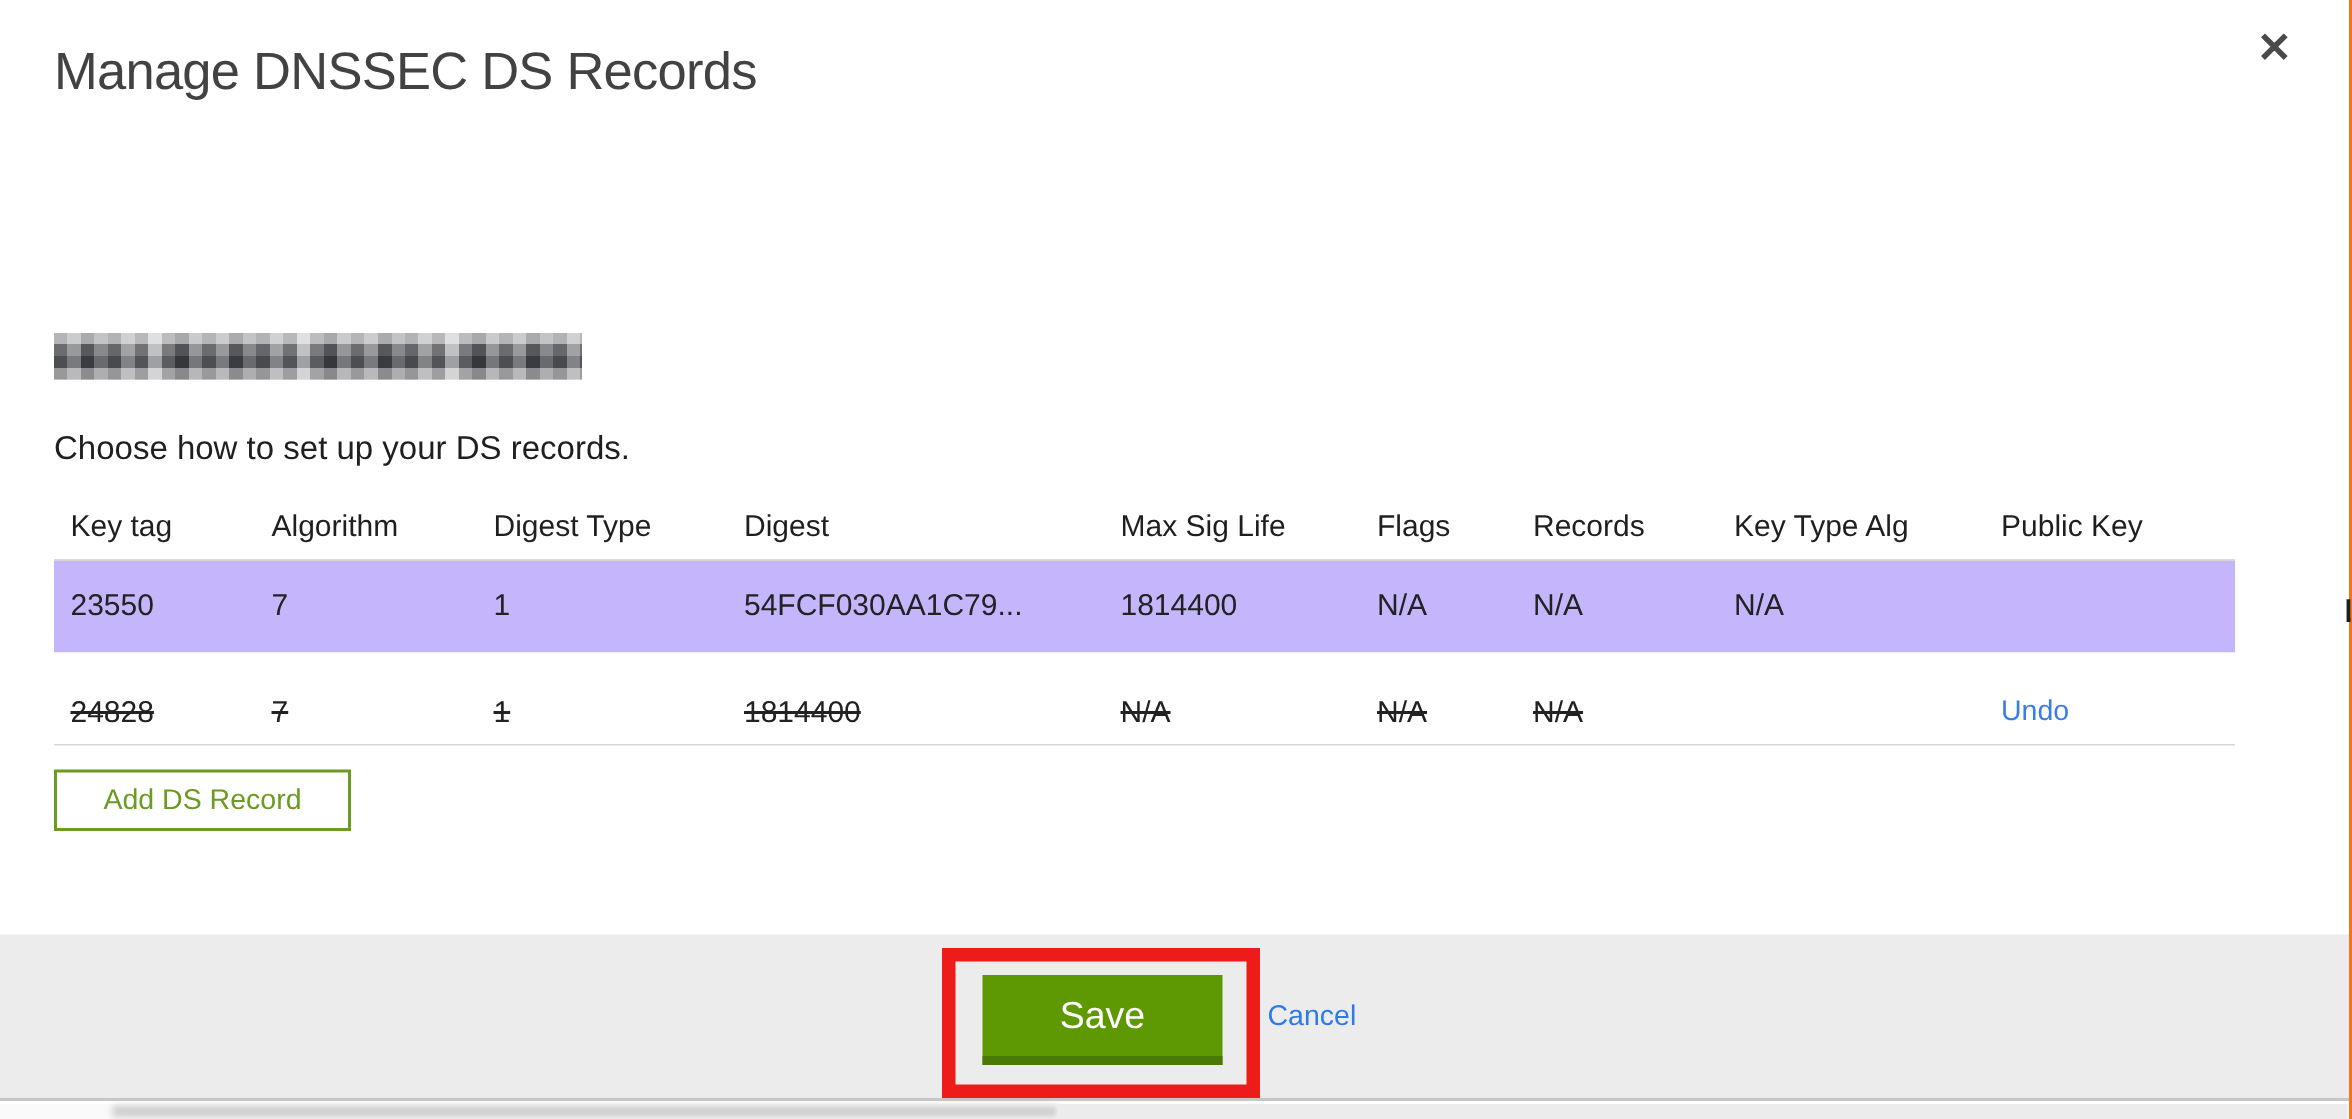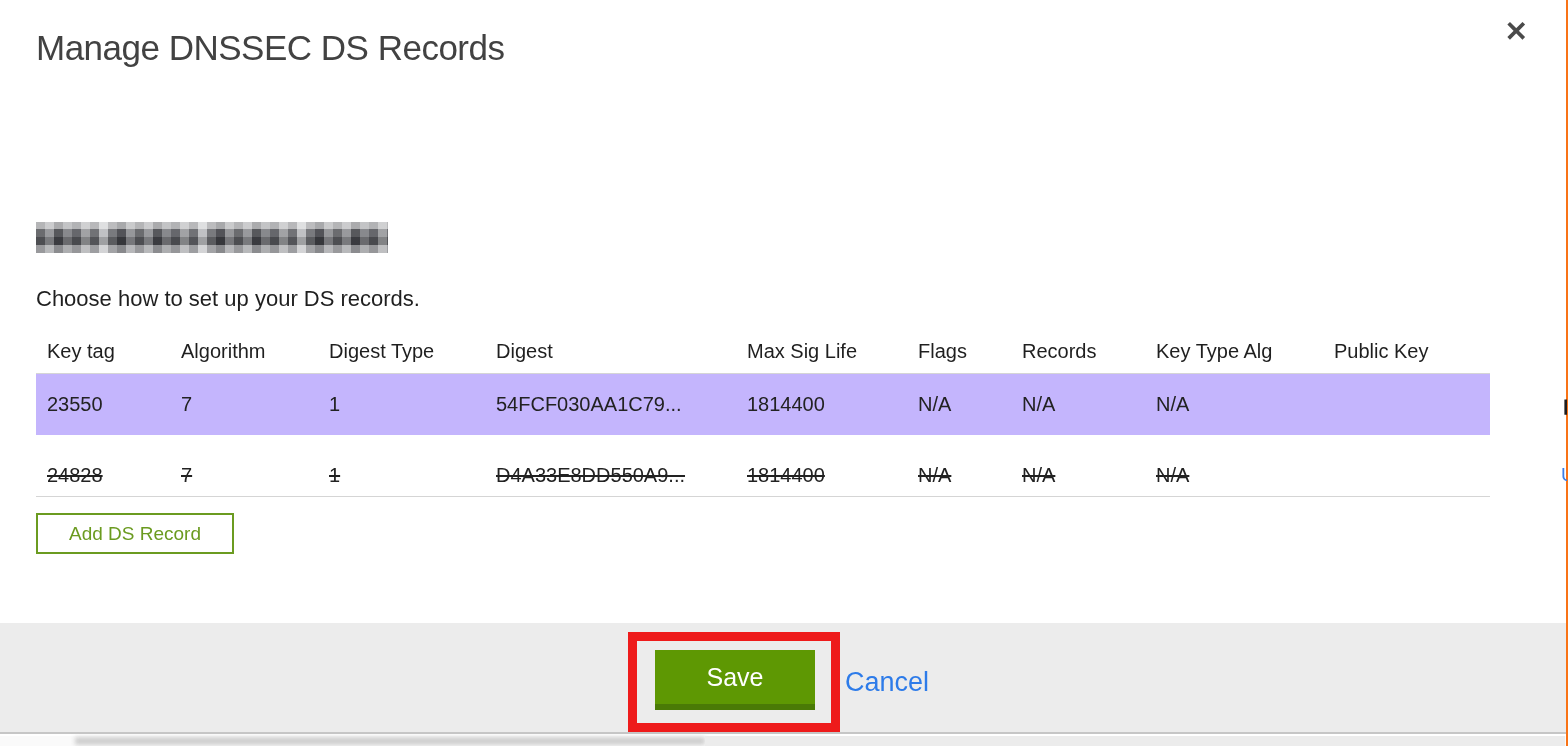--- a/index.html
+++ b/index.html
@@ -49,21 +49,21 @@
 
   
   .footer { position:absolute; left:0; top:623px; width:1566px; height:111px;
             background:#ececec; border-bottom:2px solid #c6c6c6; }
   .annotation-box { position:absolute; left:628px; top:9px; width:212px; height:100px;
                     border:9px solid #ee1b1b; pointer-events:none; }
   .save-btn { position:absolute; left:655px; top:27px; width:160px; height:60px;
               background:#5e9803; border:none; border-bottom:6px solid #4a7a06;
               color:#fff; font-size:25px; font-family:"Liberation Sans", sans-serif;
               cursor:pointer; }
-  .cancel-link { position:absolute; left:845px; top:44px; font-size:27px;
+  .cancel-link { position:absolute; left:845px; top:44px; font-size:19px;
                  color:#2d7be9; cursor:pointer;text-align:center; }
 
   
   .below-strip { position:absolute; left:0; top:736px; width:1566px; height:10px; background:#fafafa; }
   .blur-block-1 { position:absolute; left:75px; top:1px; width:630px; height:8px;
                   background:#cfcfcf; filter:blur(2px); }
   .blur-block-2 { position:absolute; left:705px; top:0; width:860px; height:10px; background:#ececec; }
 </style>
 </head>
 <body>
@@ -116,21 +116,20 @@
             <path d="M8.7 8.7 l6.6 6.6 M15.3 8.7 l-6.6 6.6" stroke="#1e1e1e" stroke-width="2.9" stroke-linecap="round"></path>
           </svg>
         </span>
       </div>
     </div>
 
     <div class="t-row t-body-row row-deleted">
       <div class="cell">24828</div>
       <div class="cell">7</div>
       <div class="cell">1</div>
-      <div class="cell">D4A33E8DD550A9...</div>
       <div class="cell">1814400</div>
       <div class="cell">N/A</div>
       <div class="cell">N/A</div>
       <div class="cell">N/A</div>
       <div class="cell"></div>
       <div class="cell cell-actions">
         <span class="undo-link">Undo</span>
       </div>
     </div>
 

